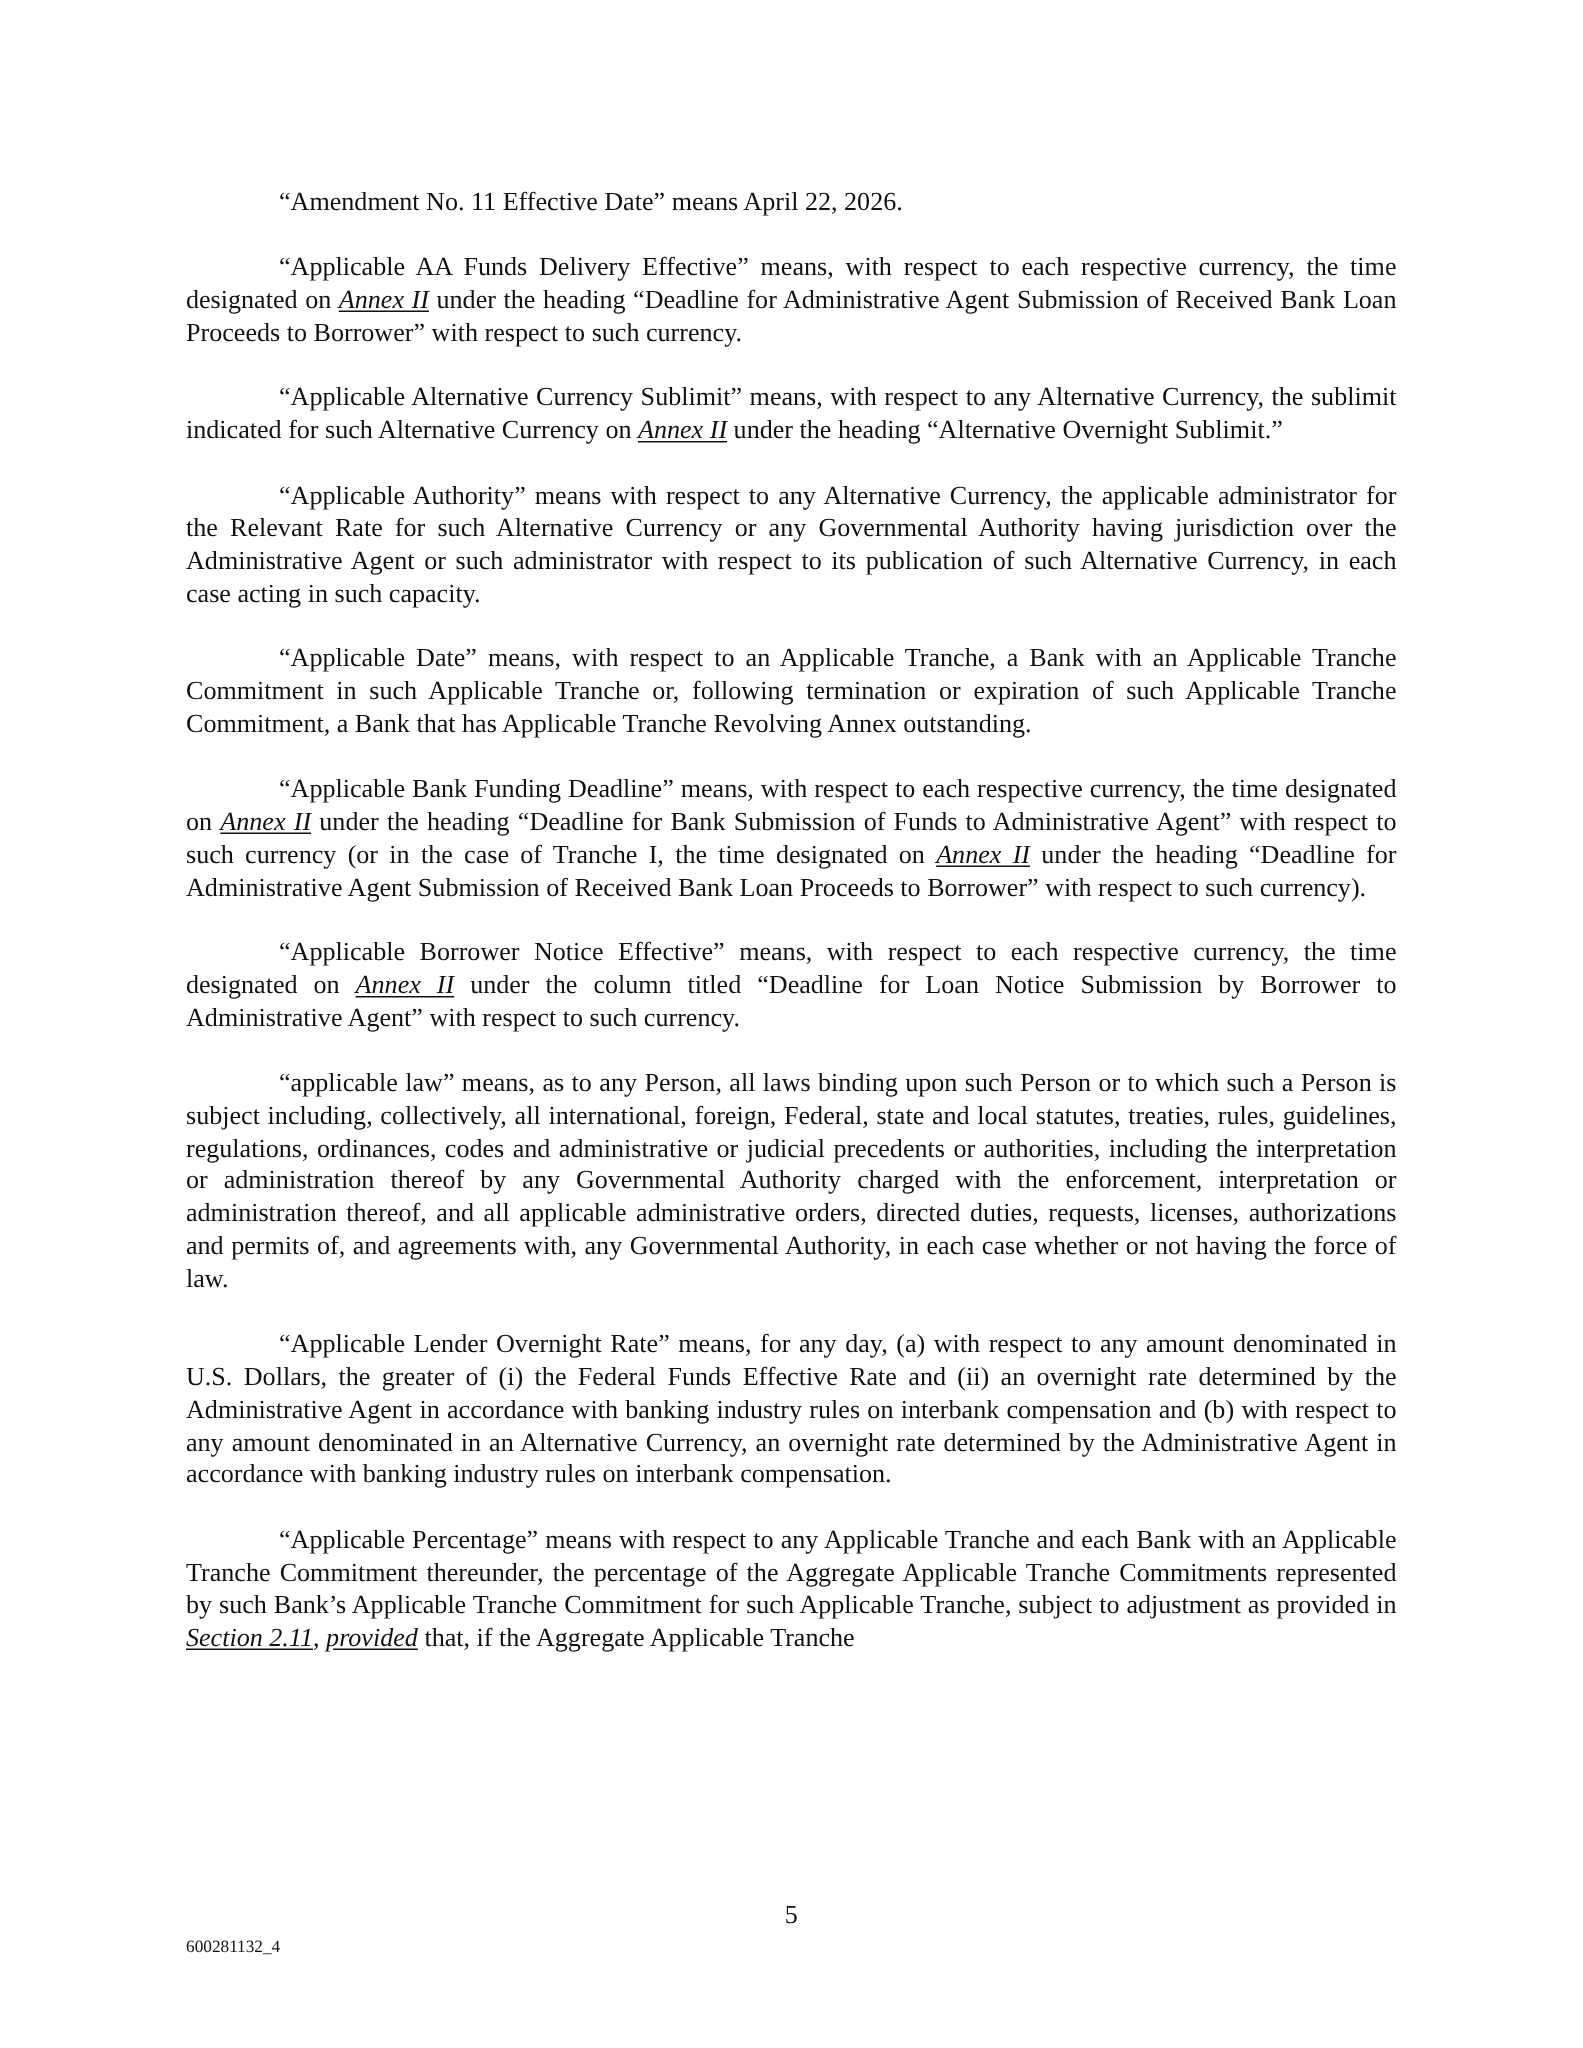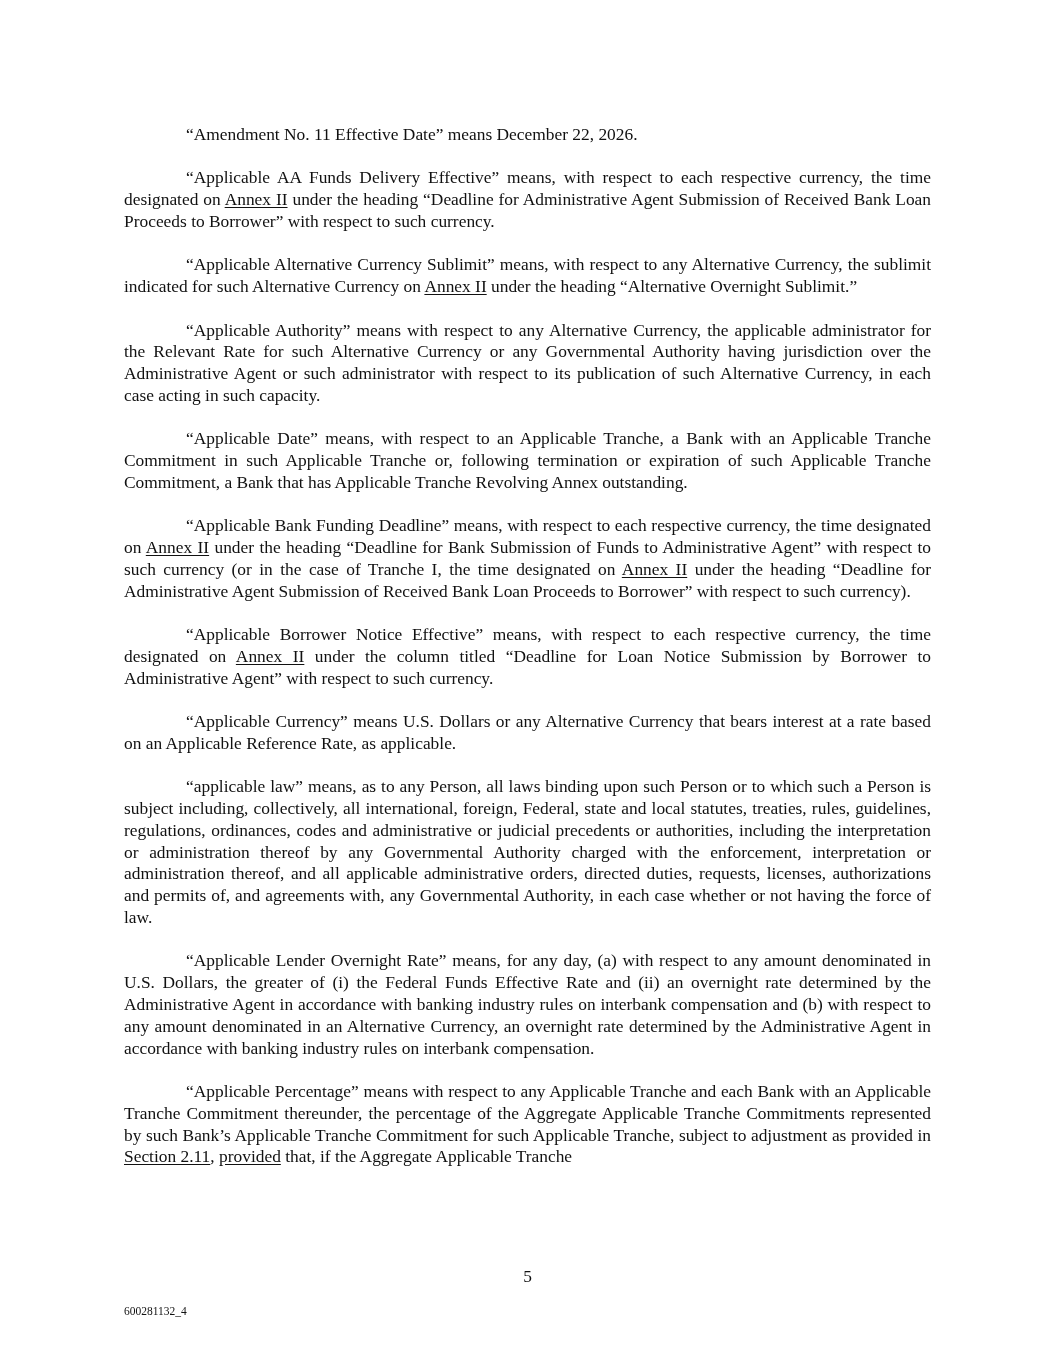--- a/index.html
+++ b/index.html
@@ -23,48 +23,46 @@
     }
     .para {
       font-size: 17.4px;
       line-height: 21.8px;
       text-align: justify;
       text-indent: 62px;
       margin: 0 0 21.6px 0;
       hyphens: none;
     }
     .para .b { font-weight: normal; }
-    .para .u { text-decoration: underline; text-underline-offset: 2px; }
+    .para .u { text-decoration: underline; text-underline-offset: 2px; font-style: italic; }
     .page-number {
       position: absolute;
       left: 0;
       width: 1055px;
       top: 1266px;
       text-align: center;
       font-size: 17.4px;
     }
     .doc-id {
       position: absolute;
       left: 124px;
       top: 1292px;
       font-size: 11.5px;
-      margin-top: 13px;
     }
   </style>
 </head>
 <body>
 
 <div class="page" id="doc-body">
-    <p class="para"><span>“</span><span class="b">Amendment No. 11 Effective Date</span><span>” means December 22, 2026.</span></p>
+    <p class="para"><span>“</span><span class="b">Amendment No. 11 Effective Date</span><span>” means April 22, 2026.</span></p>
     <p class="para"><span>“</span><span class="b">Applicable AA Funds Delivery Effective</span><span>” means, with respect to each respective currency, the time designated on </span><span class="u">Annex II</span><span> under the heading “Deadline for Administrative Agent Submission of Received Bank Loan Proceeds to Borrower” with respect to such currency.</span></p>
     <p class="para"><span>“</span><span class="b">Applicable Alternative Currency Sublimit</span><span>” means, with respect to any Alternative Currency, the sublimit indicated for such Alternative Currency on </span><span class="u">Annex II</span><span> under the heading “Alternative Overnight Sublimit.”</span></p>
     <p class="para"><span>“</span><span class="b">Applicable Authority</span><span>” means with respect to any Alternative Currency, the applicable administrator for the Relevant Rate for such Alternative Currency or any Governmental Authority having jurisdiction over the Administrative Agent or such administrator with respect to its publication of such Alternative Currency, in each case acting in such capacity.</span></p>
     <p class="para"><span>“</span><span class="b">Applicable Date</span><span>” means, with respect to an Applicable Tranche, a Bank with an Applicable Tranche Commitment in such Applicable Tranche or, following termination or expiration of such Applicable Tranche Commitment, a Bank that has Applicable Tranche Revolving Annex outstanding.</span></p>
     <p class="para"><span>“</span><span class="b">Applicable Bank Funding Deadline</span><span>” means, with respect to each respective currency, the time designated on </span><span class="u">Annex II</span><span> under the heading “Deadline for Bank Submission of Funds to Administrative Agent” with respect to such currency (or in the case of Tranche I, the time designated on </span><span class="u">Annex II</span><span> under the heading “Deadline for Administrative Agent Submission of Received Bank Loan Proceeds to Borrower” with respect to such currency).</span></p>
     <p class="para"><span>“</span><span class="b">Applicable Borrower Notice Effective</span><span>” means, with respect to each respective currency, the time designated on </span><span class="u">Annex II</span><span> under the column titled “Deadline for Loan Notice Submission by Borrower to Administrative Agent” with respect to such currency.</span></p>
-    <p class="para"><span>“</span><span class="b">Applicable Currency</span><span>” means U.S. Dollars or any Alternative Currency that bears interest at a rate based on an Applicable Reference Rate, as applicable.</span></p>
     <p class="para"><span>“</span><span class="b">applicable law</span><span>” means, as to any Person, all laws binding upon such Person or to which such a Person is subject including, collectively, all international, foreign, Federal, state and local statutes, treaties, rules, guidelines, regulations, ordinances, codes and administrative or judicial precedents or authorities, including the interpretation or administration thereof by any Governmental Authority charged with the enforcement, interpretation or administration thereof, and all applicable administrative orders, directed duties, requests, licenses, authorizations and permits of, and agreements with, any Governmental Authority, in each case whether or not having the force of law.</span></p>
     <p class="para"><span>“</span><span class="b">Applicable Lender Overnight Rate</span><span>” means, for any day, (a) with respect to any amount denominated in U.S. Dollars, the greater of (i) the Federal Funds Effective Rate and (ii) an overnight rate determined by the Administrative Agent in accordance with banking industry rules on interbank compensation and (b) with respect to any amount denominated in an Alternative Currency, an overnight rate determined by the Administrative Agent in accordance with banking industry rules on interbank compensation.</span></p>
     <p class="para"><span>“</span><span class="b">Applicable Percentage</span><span>” means with respect to any Applicable Tranche and each Bank with an Applicable Tranche Commitment thereunder, the percentage of the Aggregate Applicable Tranche Commitments represented by such Bank’s Applicable Tranche Commitment for such Applicable Tranche, subject to adjustment as provided in </span><span class="u">Section 2.11</span><span>, </span><span class="u">provided</span><span> that, if the Aggregate Applicable Tranche</span></p>
   </div>
 
 <div class="page-number">5</div>
 <div class="doc-id">600281132_4</div>
 
 </body></html>

